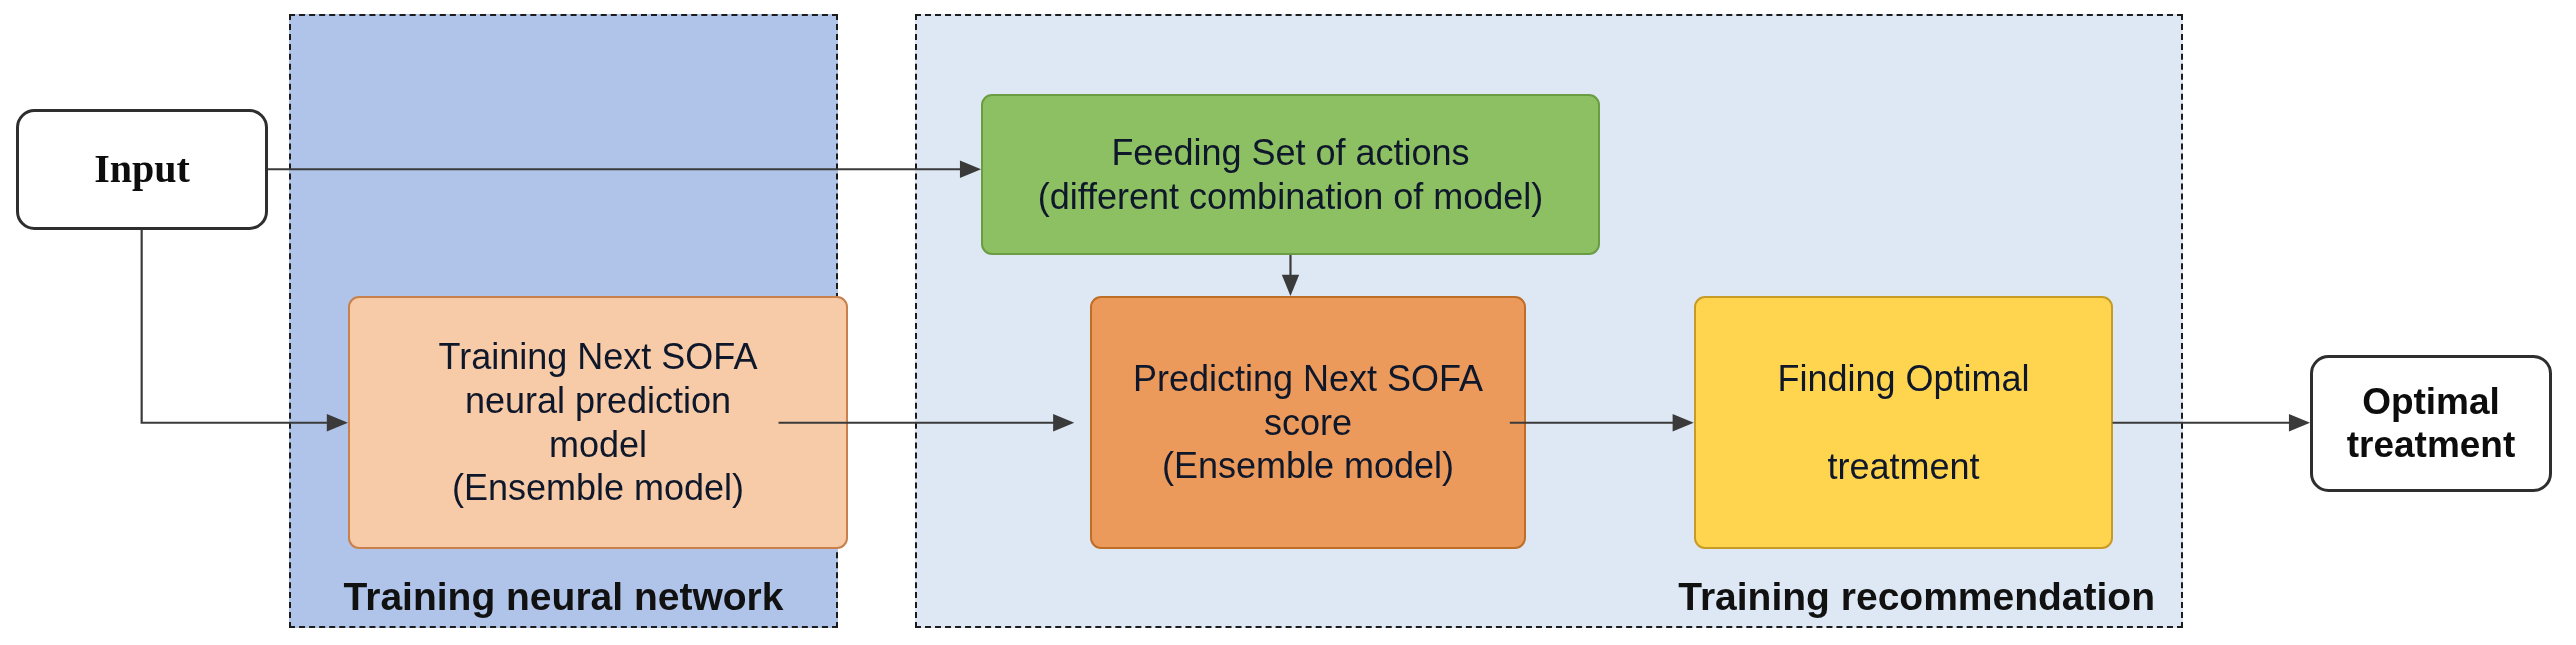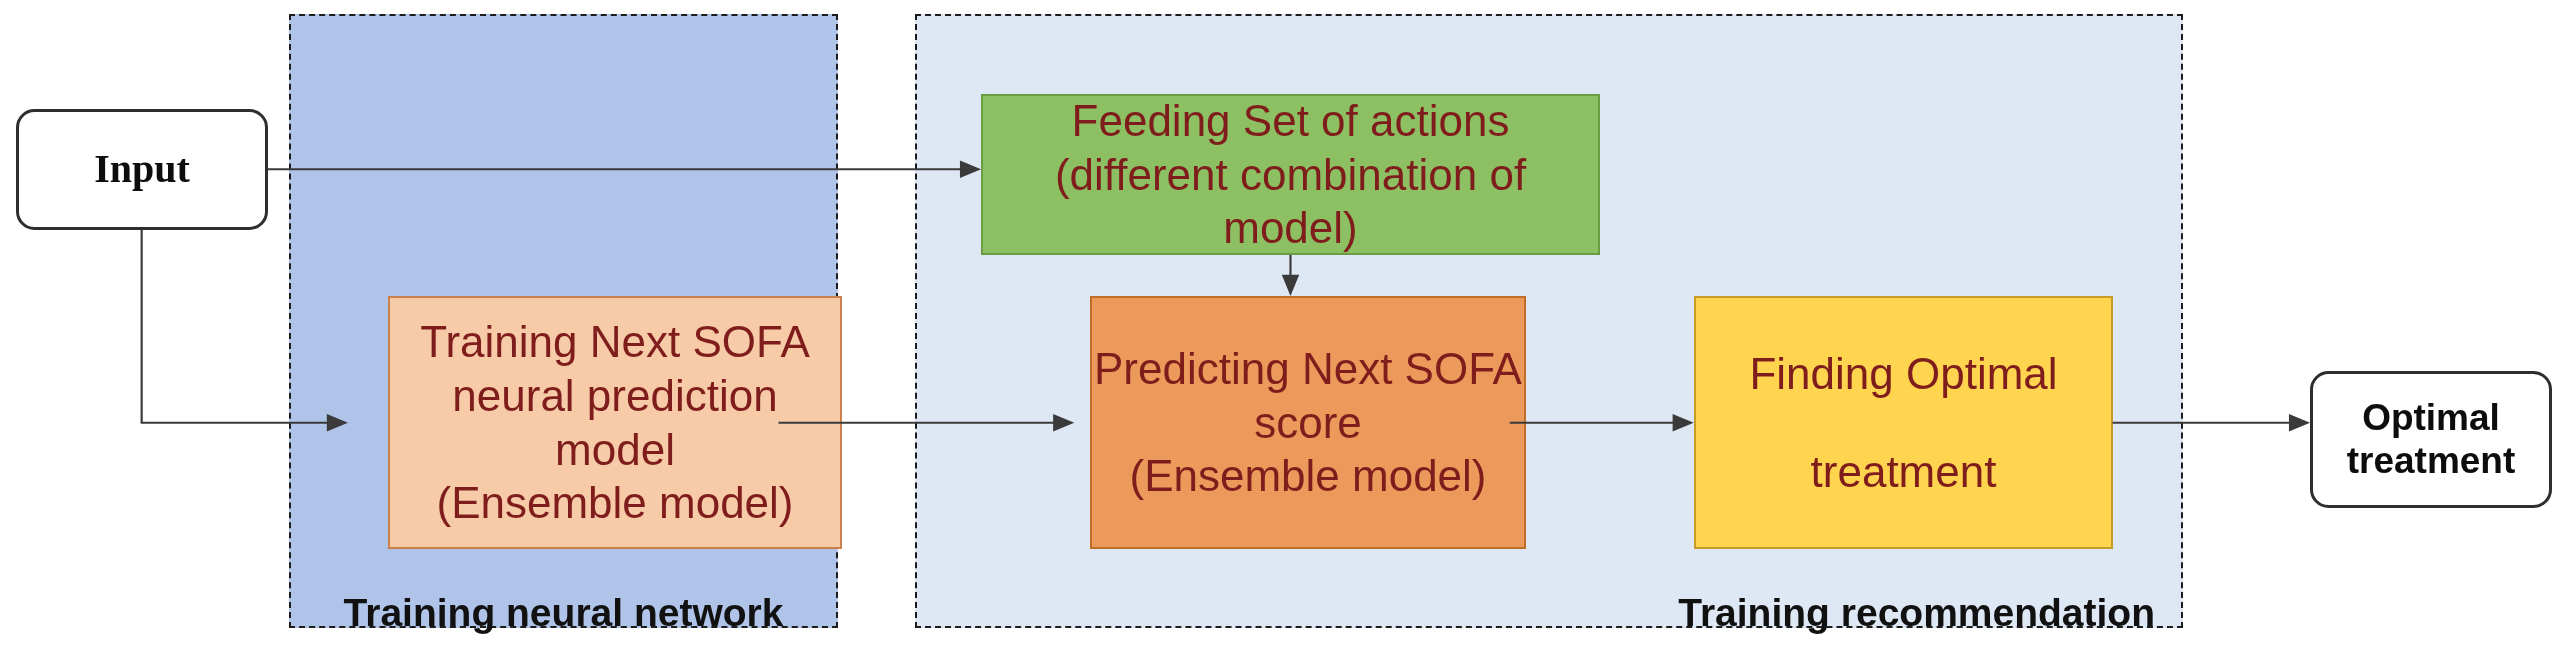--- a/index.html
+++ b/index.html
@@ -22,58 +22,58 @@
   .container.treatment{
     left:915px;top:13.7px;width:1268px;height:614px;
     background:var(--treatment-container-fill);
   }
   .container-label{
     position:absolute;
     font-weight:bold;
     font-size:39px;
     color:#111111;
     white-space:nowrap;
-    margin-top:16px;
   }
   .container-label.training{
     left:289px;top:575px;width:549px;
     text-align:center;
   }
   .container-label.treatment{
     left:915px;top:575px;width:1240px;
     text-align:right;
   }
   .node{
     position:absolute;
     box-sizing:border-box;
     display:flex;
     flex-direction:column;
     justify-content:center;
     align-items:center;
     text-align:center;
-    color:#7f1d1d;
-    font-size:44px;
+    color:#0f172a;
+    font-size:36px;
     line-height:1.22;
+    border-radius:11px;
   }
   .node.process{
     border-style:solid;
     border-width:2.5px;
   }
   .node.terminal{
     background:var(--terminal-fill);
     border:3.1px solid var(--terminal-border);
     border-radius:18.6px;
     font-weight:bold;
     color:#0d0d0d;
   }
   .node.input-node{left:16px;top:109px;width:252px;height:121px;font-size:40px;font-family:Liberation Serif, serif;}
-  .node.optimal-node{left:2310px;top:355px;width:242px;height:137px;font-size:37px;line-height:1.15;margin-top:16px;}
+  .node.optimal-node{left:2310px;top:355px;width:242px;height:137px;font-size:37px;line-height:1.15;}
   .node.training-model{
-    left:348px;top:296px;width:454px;height:253px;
-    background:var(--peach-fill);border-color:var(--peach-border);margin-left:40px;
+    left:348px;top:296px;width:500px;height:253px;
+    background:var(--peach-fill);border-color:var(--peach-border);
   }
   .node.feeding{
     left:981px;top:94px;width:619px;height:161px;
     background:var(--green-fill);border-color:var(--green-border);
   }
   .node.predicting{
     left:1074px;top:296px;width:436px;height:253px;
     background:var(--orange-fill);border-color:var(--orange-border);margin-left:16px;
   }
   .node.finding{

